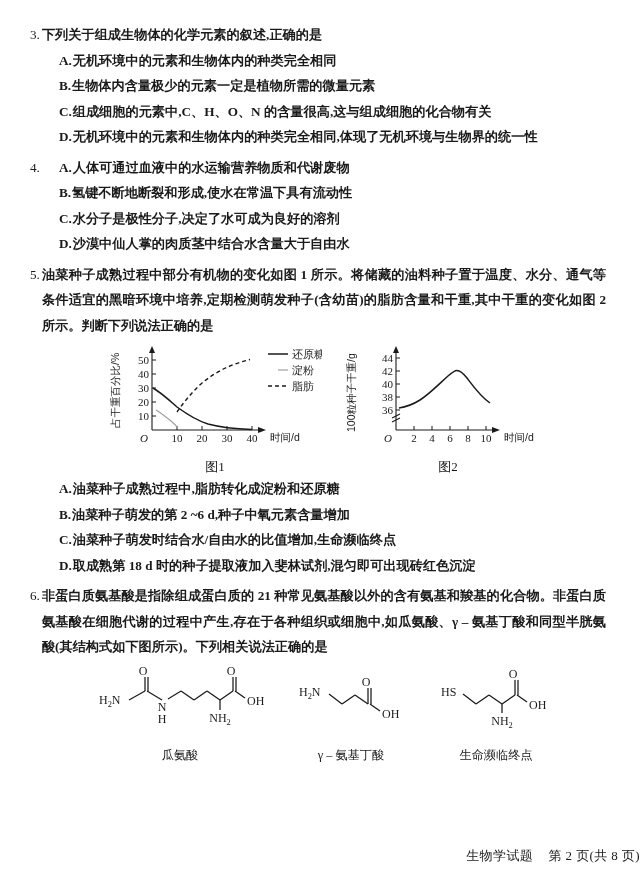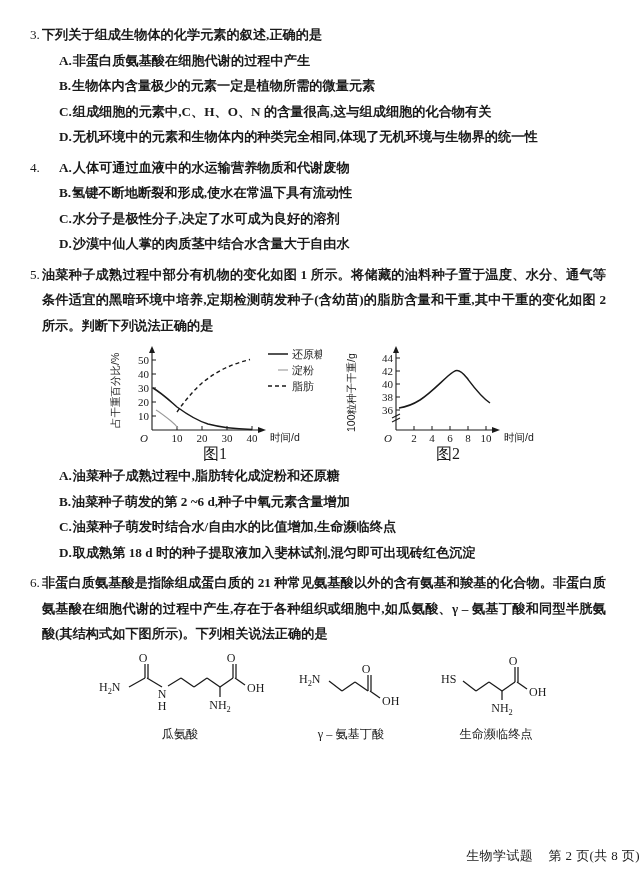--- a/index.html
+++ b/index.html
@@ -75,23 +75,23 @@
     margin: 4px 0 0 0;
     padding-left: 108px;
     gap: 22px;
   }
   .fig-block {
     display: flex;
     flex-direction: column;
     align-items: center;
   }
   .fig-cap {
-    font-size: 16px;
+    font-size: 13px;
     line-height: 14px;
-    margin-top: 1px;
+    margin-top: 14px;
   }
   svg { display: block; }
   .axis { stroke: #1a1a1a; stroke-width: 1.1; fill: none; }
   .curve-solid { stroke: #1a1a1a; stroke-width: 1.5; fill: none; }
   .curve-dash { stroke: #1a1a1a; stroke-width: 1.4; fill: none; stroke-dasharray: 4 3; }
   .curve-faint { stroke: #9a9a9a; stroke-width: 1.1; fill: none; }
   .tick { stroke: #1a1a1a; stroke-width: 1; }
   .lbl { font-family: "Liberation Serif", serif; font-size: 11px; fill: #1a1a1a; }
   .lbl-cn { font-family: "Liberation Sans", sans-serif; font-size: 11px; fill: #1a1a1a; }
   .lbl-ax { font-family: "Liberation Sans", sans-serif; font-size: 10.5px; fill: #1a1a1a; }
@@ -106,21 +106,21 @@
     padding-left: 10px;
   }
   .chem-item {
     display: flex;
     flex-direction: column;
     align-items: center;
   }
   .chem-name {
     font-size: 12.2px;
     line-height: 15px;
-    margin-top: 8px;
+    margin-top: 16px;
   }
   .bond { stroke: #1a1a1a; stroke-width: 1.25; }
   .chem-t { font-family: "Liberation Serif", serif; font-size: 12px; fill: #1a1a1a; }
   .chem-sub { font-family: "Liberation Serif", serif; font-size: 8.4px; fill: #1a1a1a; }
 
   
   .footer {
     position: absolute;
     left: 0;
     bottom: 17px;
@@ -135,21 +135,21 @@
 <body>
 
 <div class="page">
 
   <div class="q q3">
     <div class="q-num">3.</div>
     <div class="q-body">
       <div class="stem">下列关于组成生物体的化学元素的叙述,正确的是</div>
       <div class="opt">
         <span class="opt-letter">A.</span>
-        <span class="opt-text">非蛋白质氨基酸在细胞代谢的过程中产生</span>
+        <span class="opt-text">无机环境中的元素和生物体内的种类完全相同</span>
       </div>
       <div class="opt">
         <span class="opt-letter">B.</span>
         <span class="opt-text">生物体内含量极少的元素一定是植物所需的微量元素</span>
       </div>
       <div class="opt">
         <span class="opt-letter">C.</span>
         <span class="opt-text">组成细胞的元素中,C、H、O、N 的含量很高,这与组成细胞的化合物有关</span>
       </div>
       <div class="opt">

